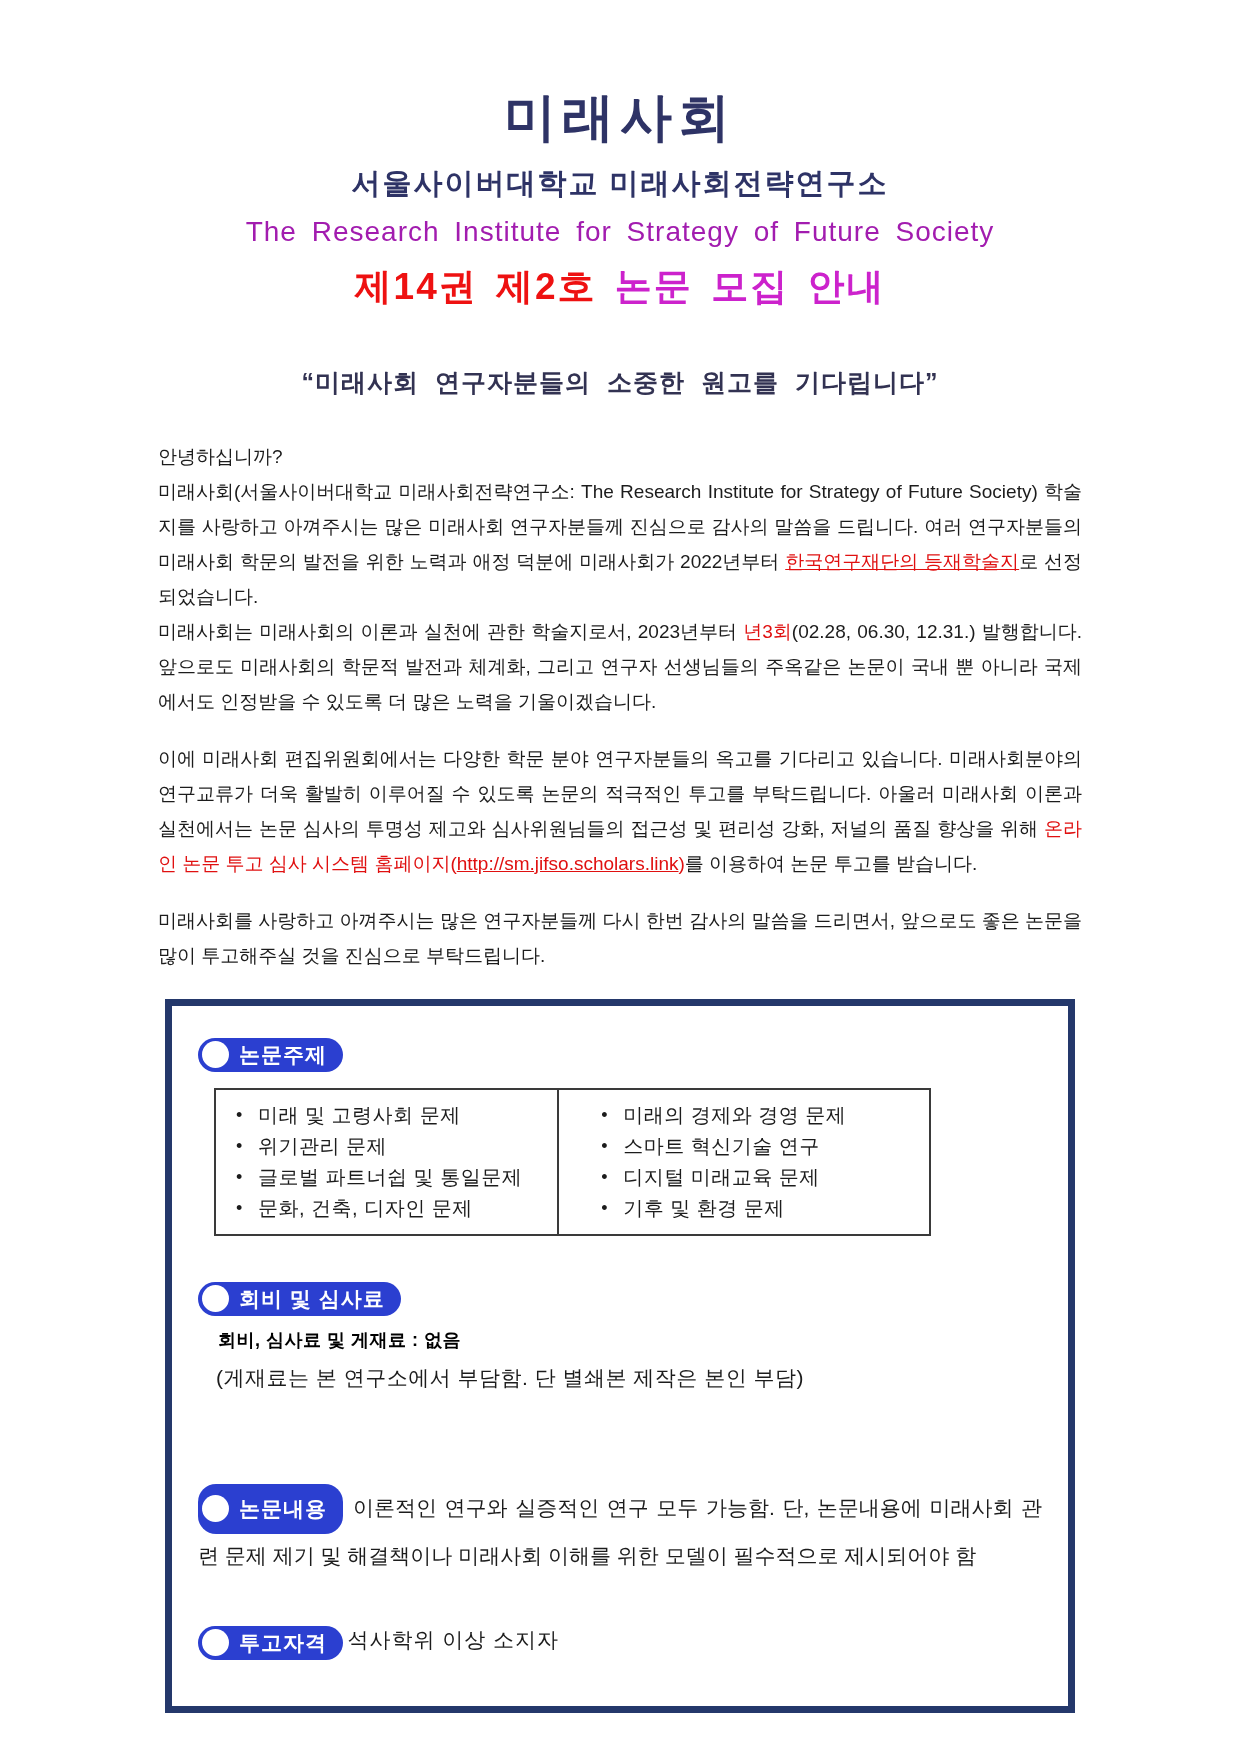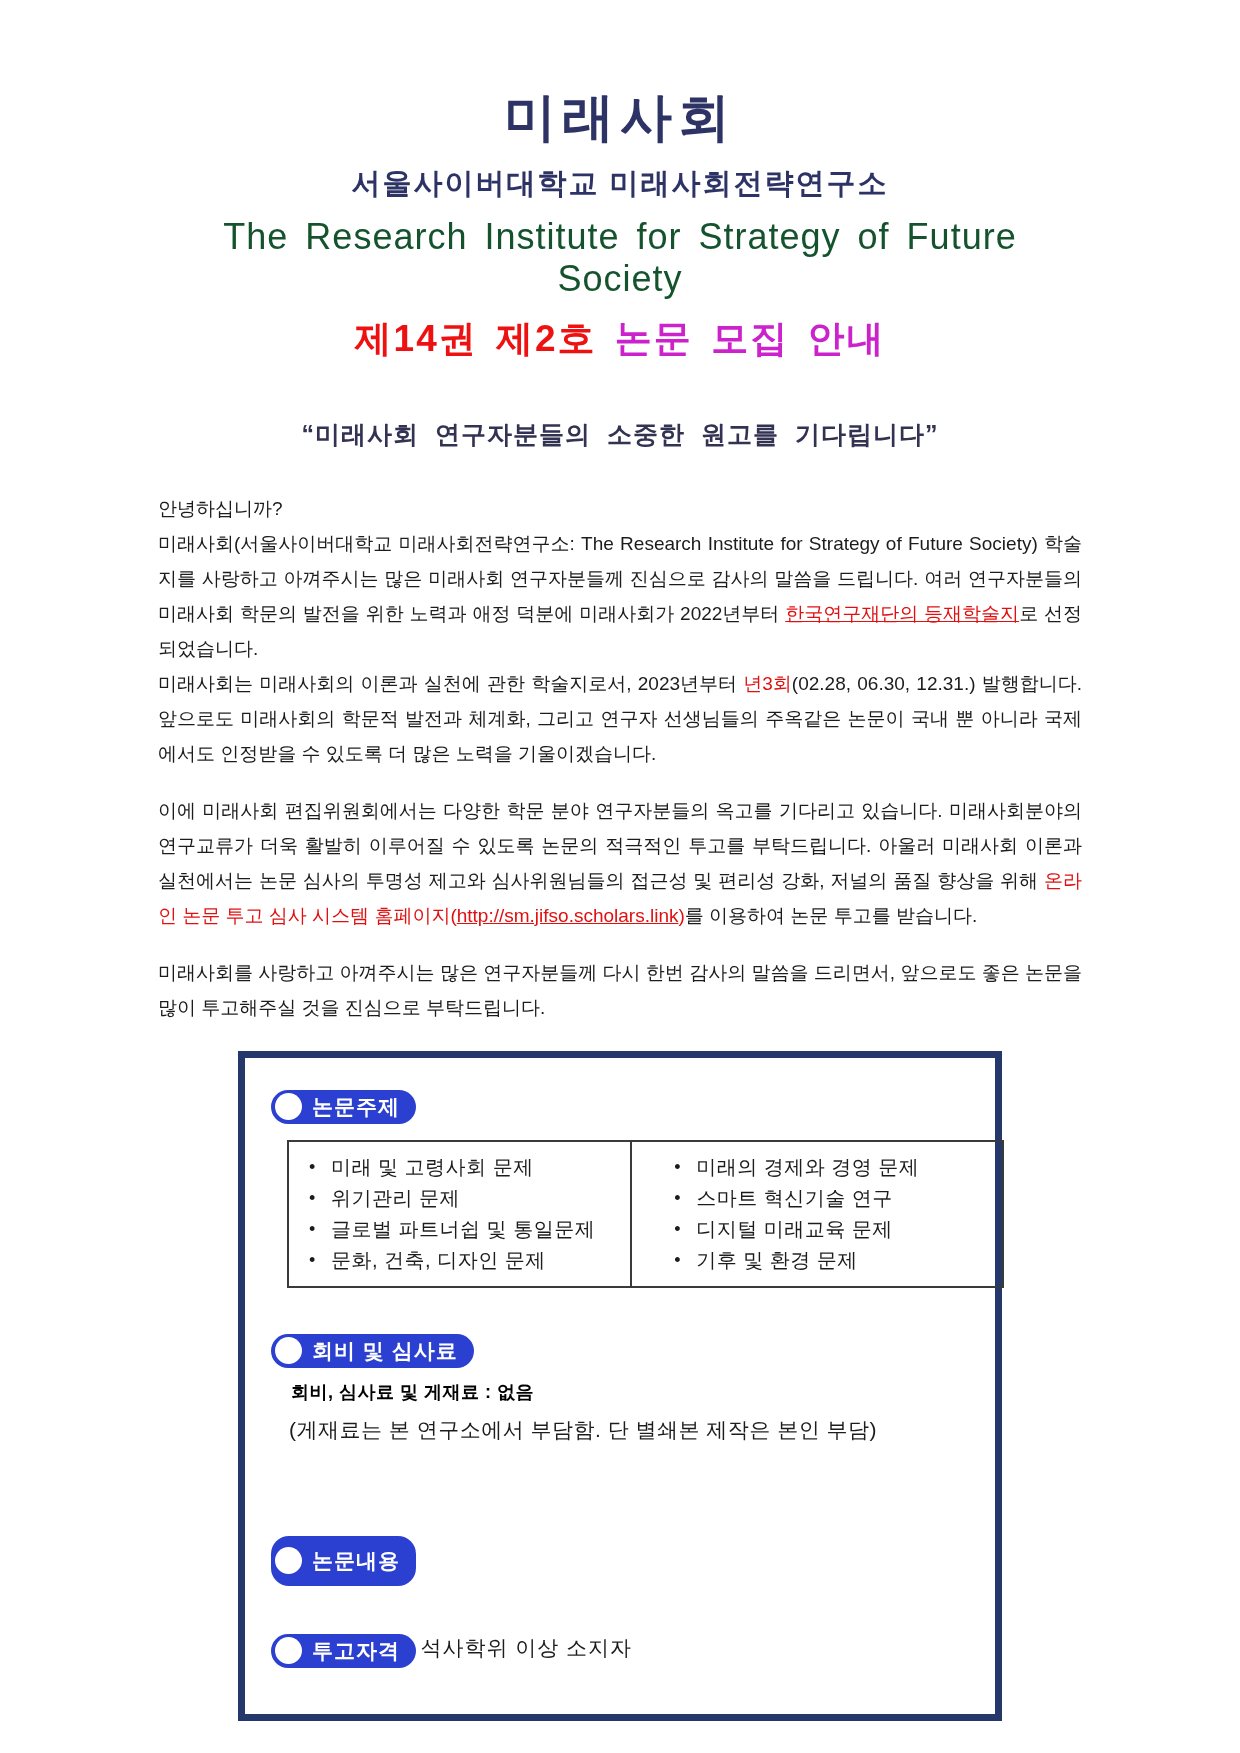--- a/index.html
+++ b/index.html
@@ -17,21 +17,21 @@
   .hdr { text-align:center; }
   .journal-title {
     font-size:52px; font-weight:bold; color:#2e3366;
     letter-spacing:6px; line-height:1.15;
   }
   .org-kr {
     margin-top:16px; font-size:29px; font-weight:bold; color:#2e3366;
     letter-spacing:2px;
   }
   .org-en {
-    margin-top:12px; font-size:36px; color:#14532d; letter-spacing:1px;
+    margin-top:12px; font-size:28px; color:#a21caf; letter-spacing:1px;
     word-spacing:6px;
   }
   .call-title {
     margin-top:14px; font-size:37px; font-weight:bold; letter-spacing:2px;
     word-spacing:6px;
   }
   .call-title .issue { color:#ee1111; }
   .call-title .call { color:#cc22cc; }
   .quote {
     margin-top:54px; font-size:25px; font-weight:bold; color:#323252;
@@ -44,21 +44,21 @@
     font-size:19px; line-height:35px; text-align:justify;
     word-break:break-all; color:#1c1c1c;
   }
   .para + .para.spaced { margin-top:22px; }
   .red { color:#e01010; }
   .red-underline { color:#e01010; text-decoration:underline; }
   a.red-link { color:#e01010; text-decoration:underline; }
 
   
   .info-box {
-    width:764px; margin:26px auto 0;
+    width:910px; margin:26px auto 0;
     border:7px solid #24386b;
     padding:32px 26px 46px 26px;
     background:#ffffff;
   }
   .badge {
     display:inline-flex; align-items:center;
     background:#2b3fd0; border-radius:18px;
     padding:3px 16px 3px 4px; gap:10px;
     color:#ffffff; font-size:21px; font-weight:bold;
     letter-spacing:1px; vertical-align:middle;
@@ -167,21 +167,21 @@
             <span>회비 및 심사료</span>
           </span>
         <div class="fees-highlight">회비, 심사료 및 게재료 : 없음</div>
         <div class="fees-note">(게재료는 본 연구소에서 부담함. 단 별쇄본 제작은 본인 부담)</div>
       </div>
 
       <div class="section content-section">
         <p class="inline-para"><span class="badge">
               <span class="dot"></span>
               <span>논문내용</span>
-            </span></p>
+            </span><span>이론적인 연구와 실증적인 연구 모두 가능함. 단, 논문내용에 미래사회 관련 문제 제기 및 해결책이나 미래사회 이해를 위한 모델이 필수적으로 제시되어야 함</span></p>
       </div>
 
       <div class="section elig-section">
         <span class="badge">
             <span class="dot"></span>
             <span>투고자격</span>
           </span>
         <span class="elig-text">석사학위 이상 소지자</span>
       </div>
 

